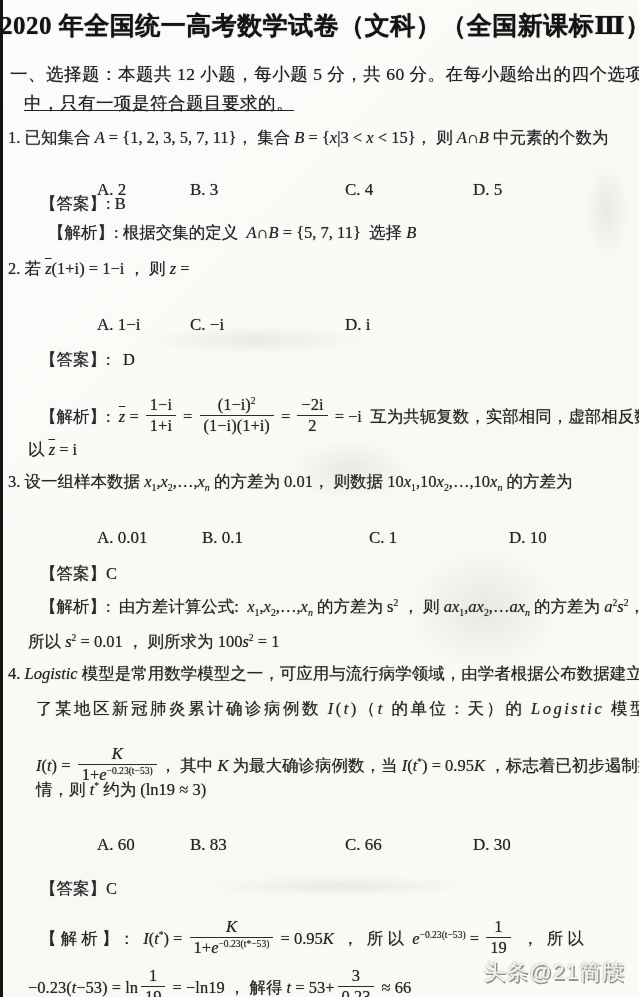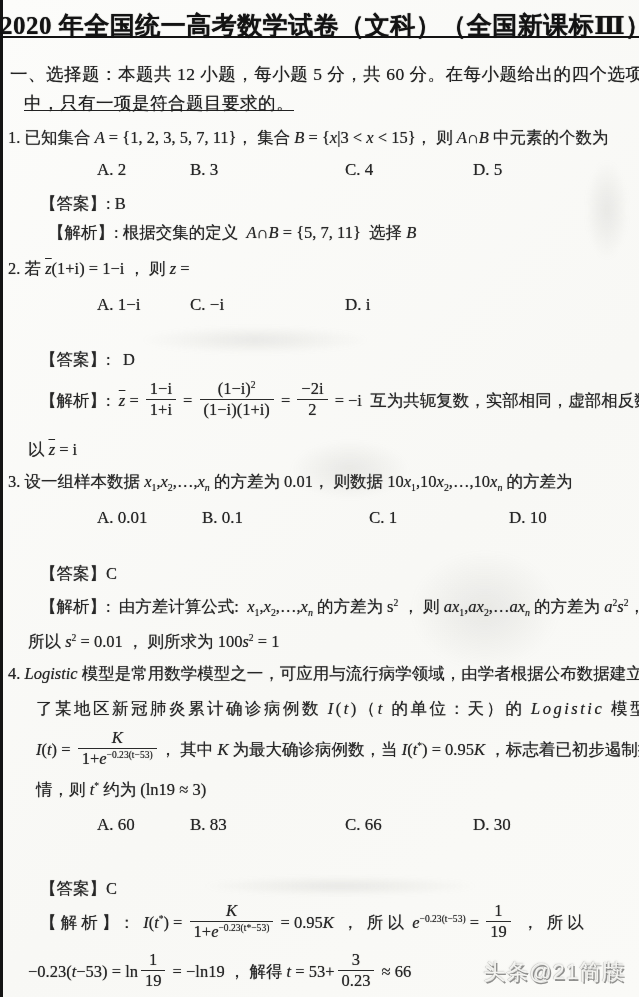--- a/index.html
+++ b/index.html
@@ -26,29 +26,30 @@
     letter-spacing:0.5px;
     text-shadow:0 0 1px rgba(25,25,25,0.85);
   }
   .section-line { font-size:17.5px; letter-spacing:0.5px; color:#222; }
   .opts {
     position:absolute; left:0; width:639px; box-sizing:border-box;
     padding-left:97px;
     display:grid; grid-template-columns:93px 155px 128px auto;
     font-size:17px; white-space:pre;
     text-shadow:0 0 0.8px rgba(55,55,55,0.75);
+    margin-top:20px;
   }
   .seg-i { font-style:italic; }
   .seg-bari { font-style:italic; text-decoration:overline; }
   .seg-sup { vertical-align:super; font-size:58%; line-height:0; letter-spacing:0; }
   .seg-sub { vertical-align:sub; font-size:60%; line-height:0; }
   .seg-subi { vertical-align:sub; font-size:60%; line-height:0; font-style:italic; }
   .frac {
     display:inline-flex; flex-direction:column; vertical-align:middle;
-    text-align:center; margin:0 3px; transform:translateY(-3px);
+    text-align:center; margin:16px 3px; transform:translateY(-3px);
   }
   .frac > .fnum, .frac > .fden { display:block; line-height:1.2; padding:0 4px; white-space:pre; }
   .frac > .fden { border-top:1.4px solid #2b2b2b; }
   .spread { letter-spacing:2.5px; }
   .watermark {
     position:absolute; right:14px; top:957px;
     font-family:"Liberation Sans","DejaVu Sans",sans-serif;
     font-size:22px; font-weight:normal;
     color:#f4f4f1;
     text-shadow:1.5px 1.5px 0 #90908e, -0.5px -0.5px 0 #c7c7c4, 0 0 2px rgba(140,140,138,0.6);
@@ -64,21 +65,21 @@
 
 <div id="page">
   <div class="edge-strip"></div>
 
   <div class="smudge" style="left:140px;top:326px;width:230px;height:28px;"></div>
   <div class="smudge" style="left:410px;top:550px;width:150px;height:120px;"></div>
   <div class="smudge" style="left:585px;top:160px;width:44px;height:100px;"></div>
   <div class="smudge" style="left:200px;top:876px;width:280px;height:20px;"></div>
   <div class="smudge" style="left:290px;top:440px;width:120px;height:60px;"></div>
 
-  <div class="line title-line" style="top:10px;text-decoration:underline;">2020 年全国统一高考数学试卷（文科）（全国新课标Ⅲ）</div>
+  <div class="line title-line" style="top:10px;">2020 年全国统一高考数学试卷（文科）（全国新课标Ⅲ）</div>
 
   <div class="line section-line" style="left:10px;top:64px;">一、选择题：本题共 12 小题，每小题 5 分，共 60 分。在每小题给出的四个选项</div>
   <div class="line section-line" style="left:24px;top:93px;text-decoration:underline;">中，只有一项是符合题目要求的。</div>
 
   <div class="line" style="left:8px;top:128px;"><span>1. 已知集合 </span><span class="seg-i">A</span><span> = </span><span>{1, 2, 3, 5, 7, 11}</span><span>， 集合 </span><span class="seg-i">B</span><span> = {</span><span class="seg-i">x</span><span>|3 &lt; </span><span class="seg-i">x</span><span> &lt; 15}</span><span>， 则 </span><span class="seg-i">A</span><span>∩</span><span class="seg-i">B</span><span> 中元素的个数为</span></div>
   <div class="opts" style="top:160px;">
     <span>A. 2</span>
     <span>B. 3</span>
     <span>C. 4</span>
     <span>D. 5</span>

